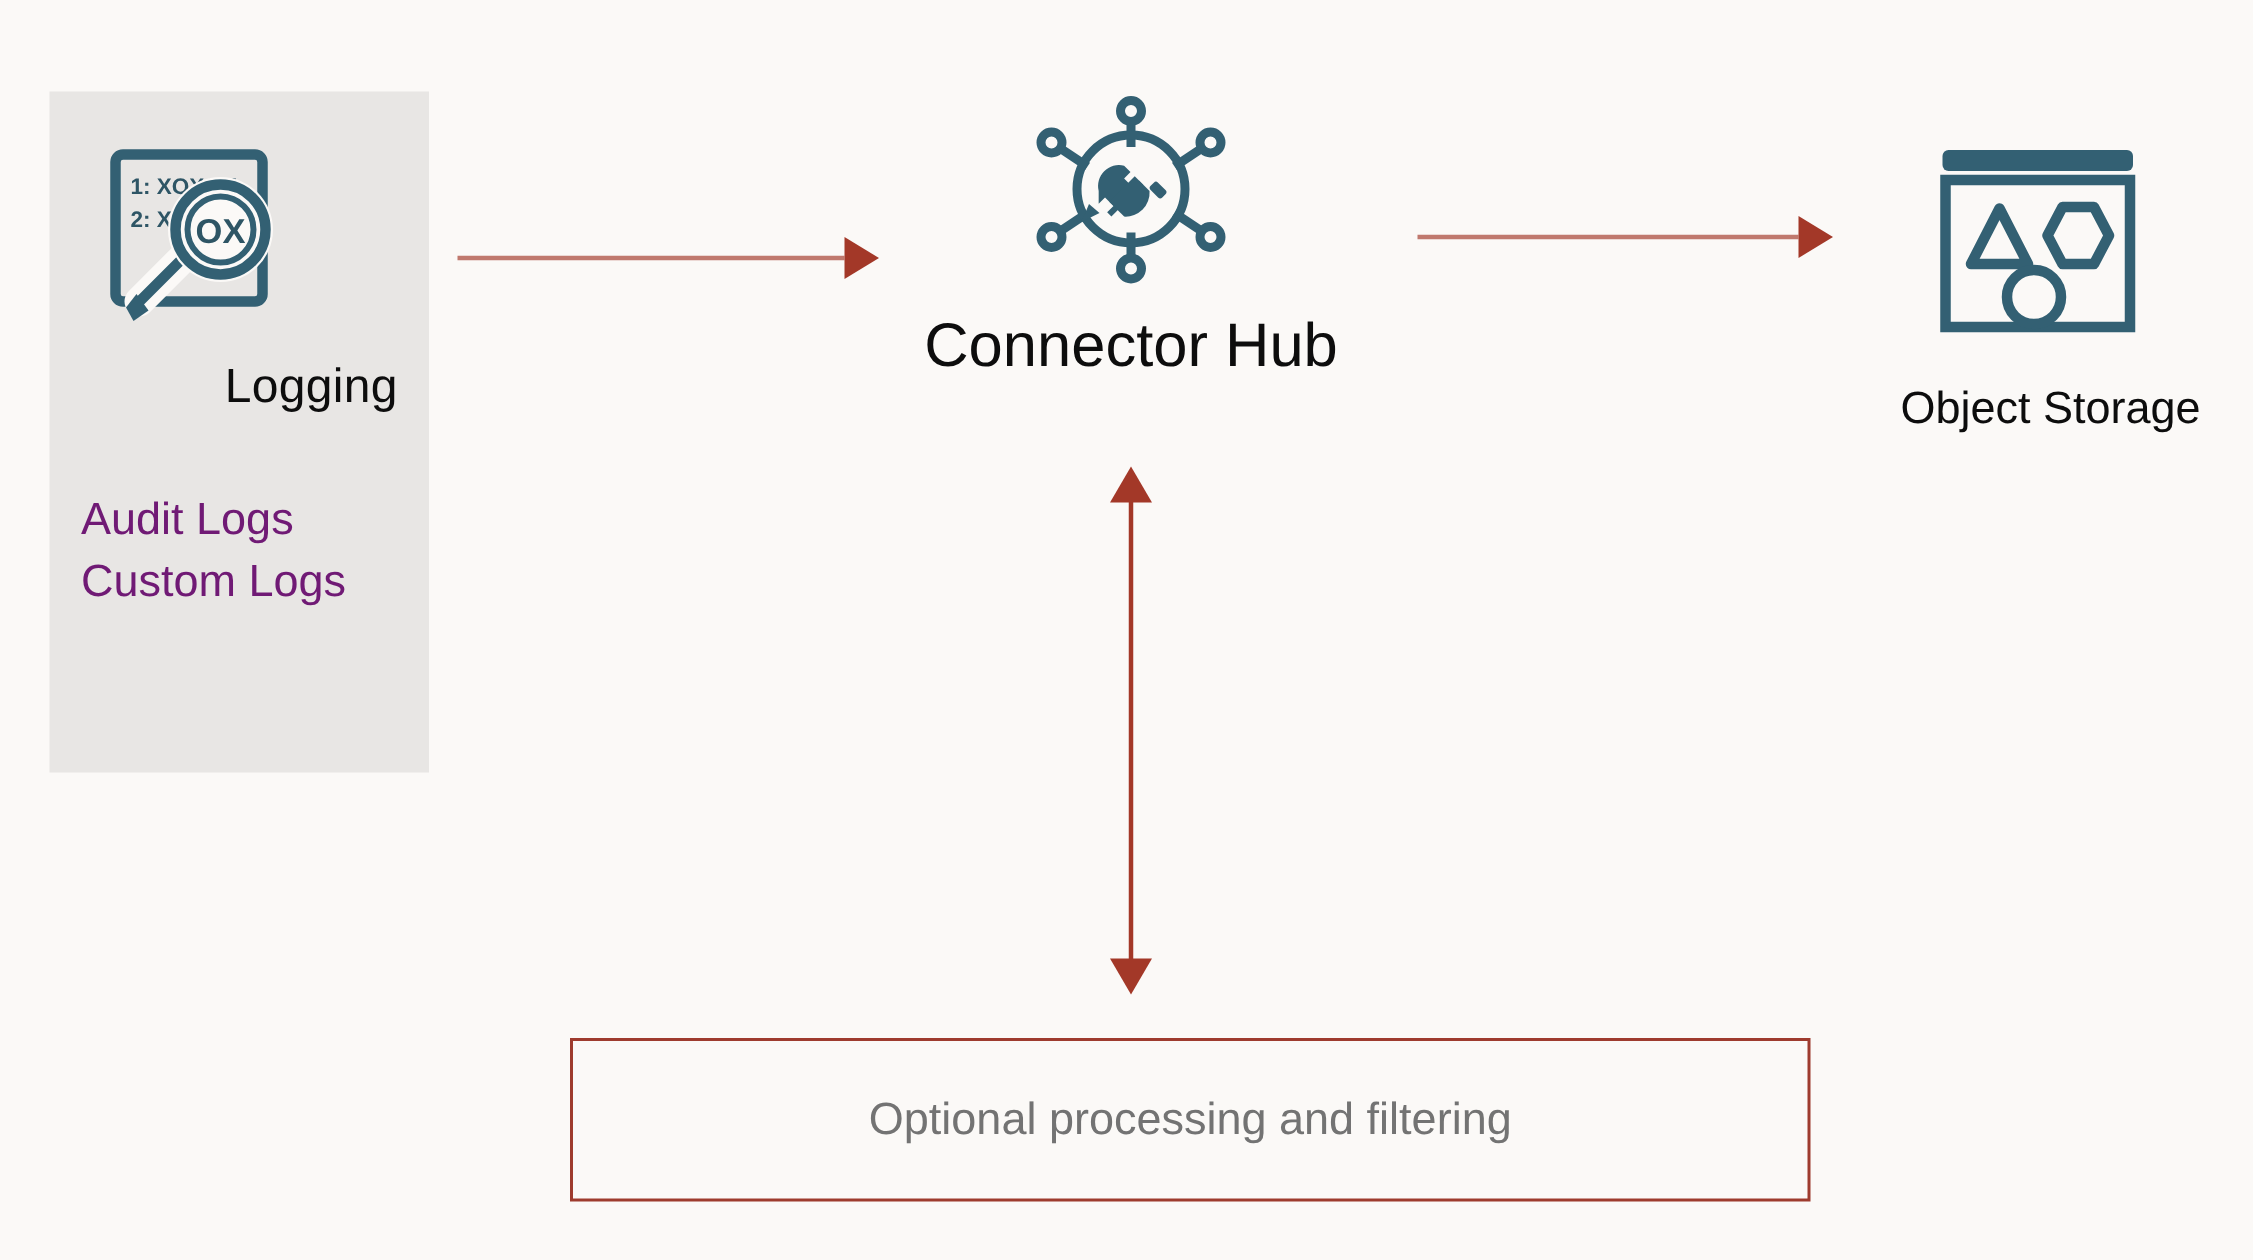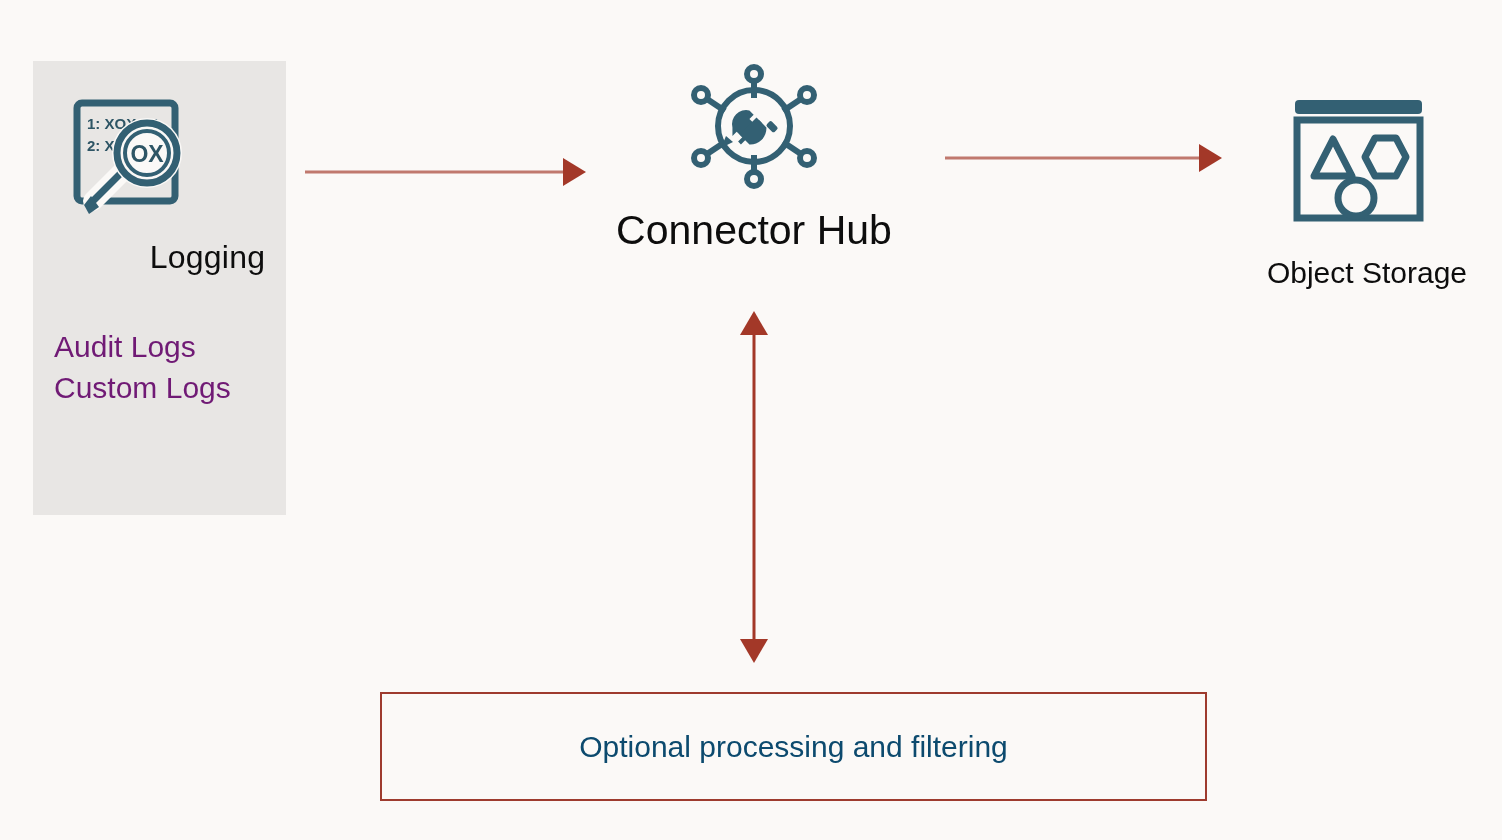--- a/index.html
+++ b/index.html
@@ -114,21 +114,21 @@
     border: 2px solid #9e3b2e;
     background: #fbf9f7;
     display: flex;
     flex-direction: column;
     align-items: center;
     justify-content: center;
   }
   .note-line {
     font-size: 30px;
     line-height: 41px;
-    color: #0c4a6e;
+    color: #737373;
     white-space: nowrap;
     text-align: center;
   }
 </style>
 </head>
 <body>
 
 <div id="diagram">
 
   <div class="logging-panel">

